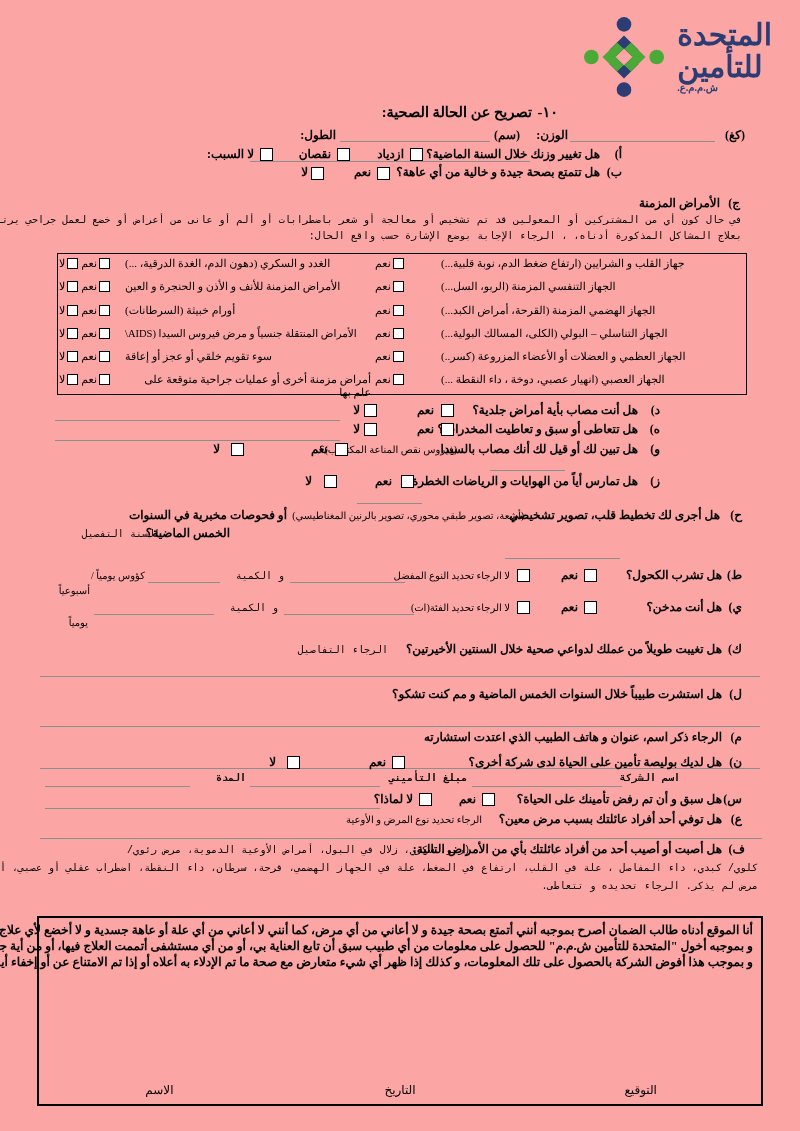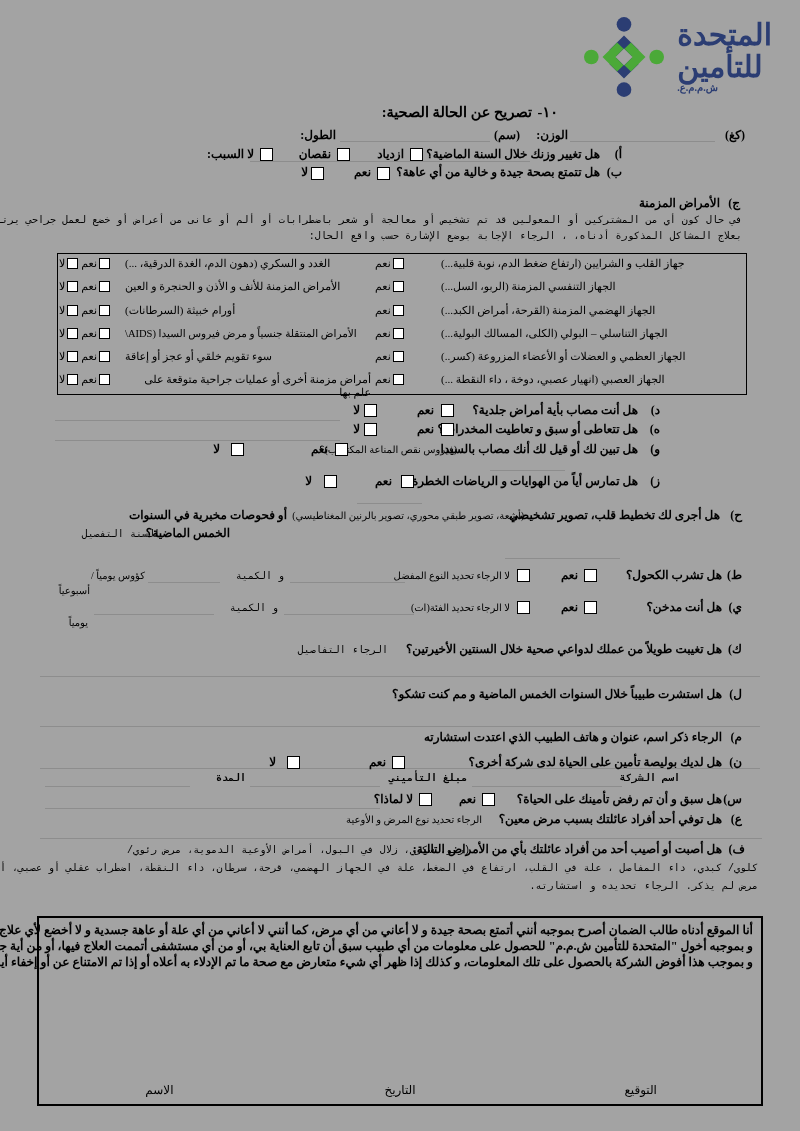--- a/index.html
+++ b/index.html
@@ -10,21 +10,21 @@
   }
   body {
     font-family: "Liberation Serif", "DejaVu Serif", serif;
     color: #000000;
   }
   .page {
     position: relative;
     width: 800px;
     height: 1131px;
     margin: 0 auto;
-    background: #a3a3a3;
+    background: #fca5a5;
     overflow: hidden;
     box-sizing: border-box;
     padding: 0;
   }
 
   
   .header {
     position: absolute;
     top: 10px;
     left: 0;
@@ -492,21 +492,21 @@
 
   <div class="abs ar b s12" style="top:812px; right:58px;">ع)</div>
   <div class="abs ar b s12" style="top:812px; right:78px;">هل توفي أحد أفراد عائلتك بسبب مرض معين؟</div>
   <div class="abs ar s10" style="top:814px; right:318px;">الرجاء تحديد نوع المرض و الأوعية</div>
   <div class="rule" style="top:838px; right:38px; width:722px;"></div>
 
   <div class="abs ar b s12" style="top:842px; right:55px;">ف)</div>
   <div class="abs ar s11" style="top:844px; right:330px;">(ربو، سكري، زلال في البول، أمراض الأوعية الدموية، مرض رئوي/</div>
   <div class="abs ar b s12" style="top:842px; right:78px;">هل أصبت أو أصيب أحد من أفراد عائلتك بأي من الأمراض التالية:</div>
   <div class="abs ar s11" style="top:862px; right:42px; width:715px; text-align:right;">كلوي/ كبدي، داء المفاصل ، علة في القلب، ارتفاع في الضغط، علة في الجهاز الهضمي، قرحة، سرطان، داء النقطة، اضطراب عقلي أو عصبي، أو أي</div>
-  <div class="abs ar s11" style="top:880px; right:42px; width:715px; text-align:right;">مرض لم يذكر. الرجاء تحديده و استشارته.</div>
+  <div class="abs ar s11" style="top:880px; right:42px; width:715px; text-align:right;">مرض لم يذكر. الرجاء تحديده و تتعاطى.</div>
 
   <div class="decl-box">
     <p class="decl-p ar">أنا الموقع أدناه طالب الضمان أصرح بموجبه أنني أتمتع بصحة جيدة و لا أعاني من أي مرض، كما أنني لا أعاني من أي علة أو عاهة جسدية و لا أخضع لأي علاج طبي و لا أتناول أي نوع من الأدوية غير ما ذكر أعلاه، كما أقر أن البيانات في هذا الطلب صحيحة و كاملة.</p>
     <p class="decl-p ar">و بموجبه أخول "المتحدة للتأمين ش.م.م" للحصول على معلومات من أي طبيب سبق أن تابع العناية بي، أو من أي مستشفى أتممت العلاج فيها، أو من أية جهة للتأمين على الحياة سبق و أن تقدمت لها بطلب في أي وقت للتأمين على حياتي.</p>
     <p class="decl-p ar">و بموجب هذا أفوض الشركة بالحصول على تلك المعلومات، و كذلك إذا ظهر أي شيء متعارض مع صحة ما تم الإدلاء به أعلاه أو إذا تم الامتناع عن أو إخفاء أية بيانات يتوجب منطقياً أن تعرفها الشركة بخصوص التأمين على الحياة هذا فإن أية وثيقة قد تمنح بموجب هذا الطلب تصبح باطلة و غير ملزمة.</p>
     <div class="sig-row">
       <span class="ar">الاسم</span>
       <span class="ar">التاريخ</span>
       <span class="ar">التوقيع</span>
     </div>

